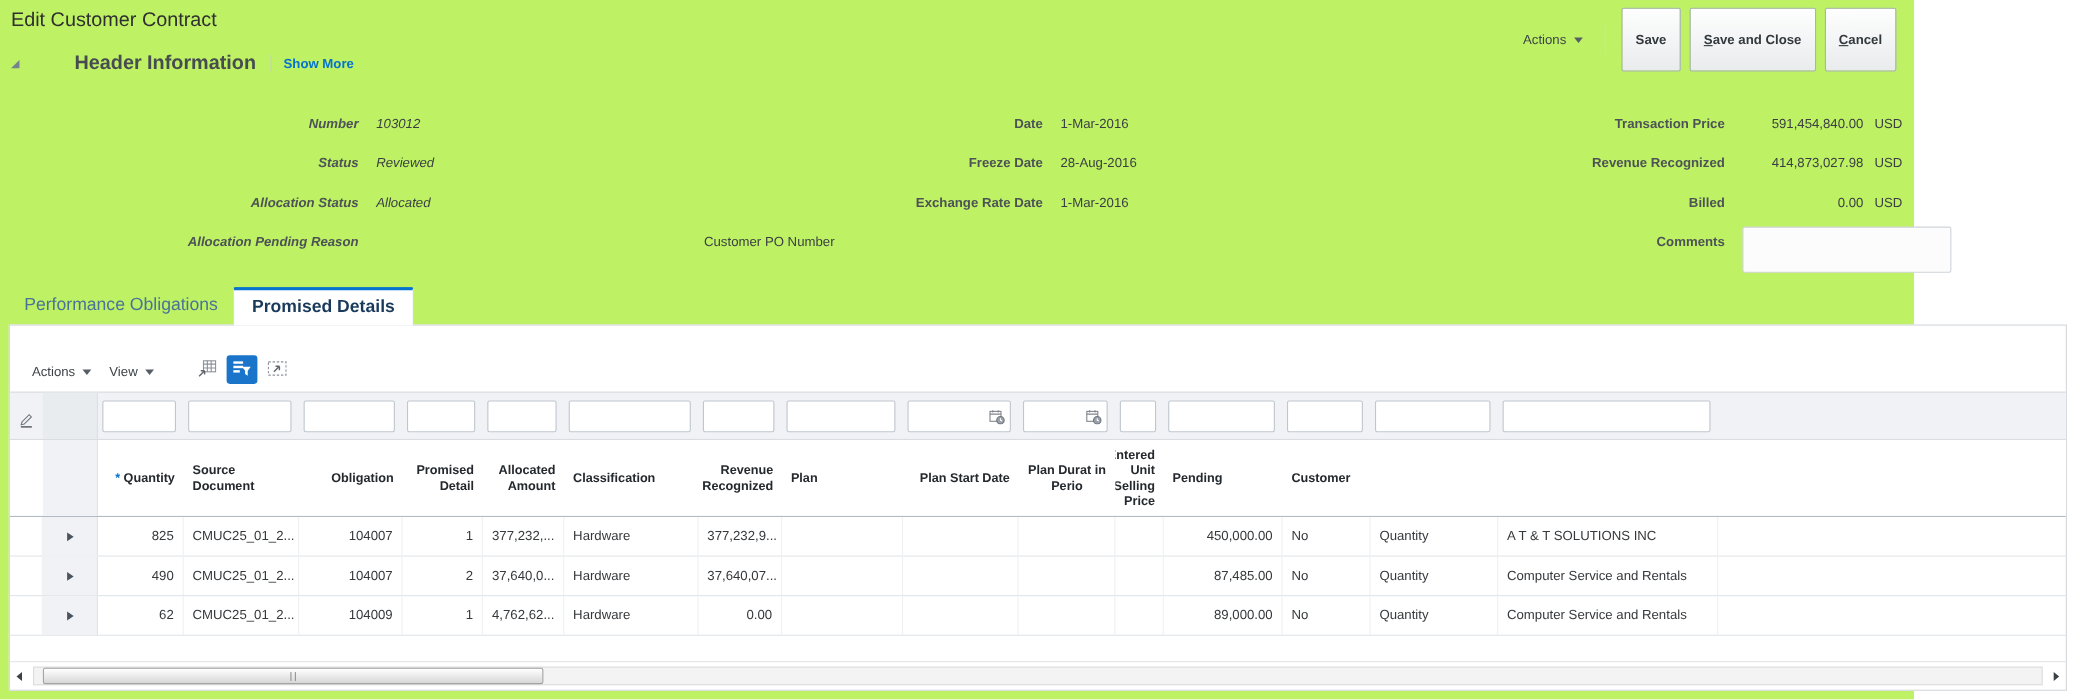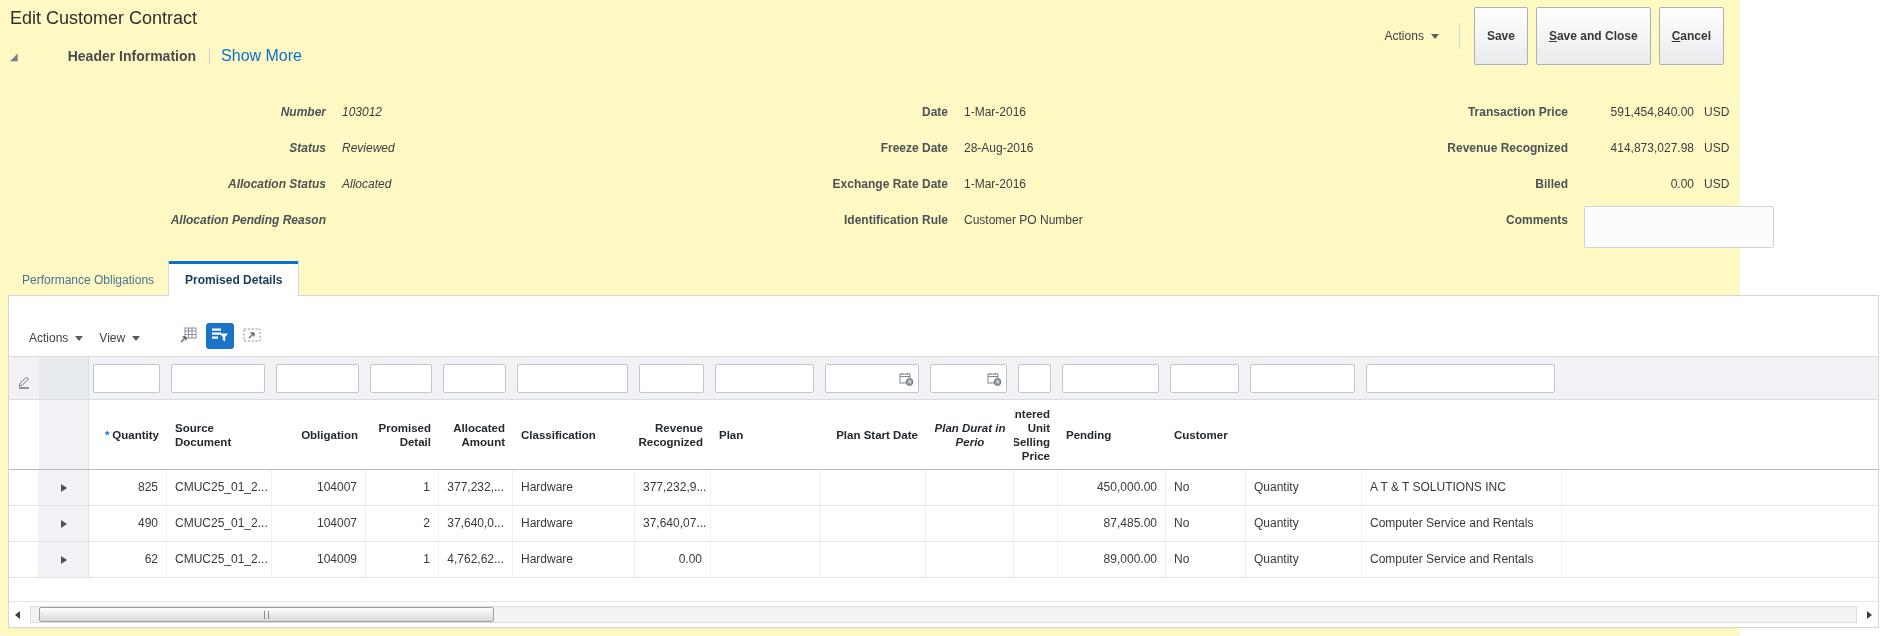--- a/index.html
+++ b/index.html
@@ -1,53 +1,53 @@
 <!DOCTYPE html>
 <html><head>
 <meta charset="utf-8">
 <style>
   * { margin:0; padding:0; box-sizing:border-box; }
   html,body { width:1889px; height:636px; overflow:hidden; background:#fff;
               font-family:"Liberation Sans", sans-serif; }
-  .page { position:relative; width:1740px; height:636px; background:#fef9c3; }
+  .page { position:relative; width:1740px; height:636px; background:#bef264; }
 
   
   .page-title { position:absolute; left:10px; top:8px; font-size:18px; font-weight:400; color:#2f2f2f; }
   .topbar-right { position:absolute; right:16px; top:7px; display:flex; align-items:center; gap:8px; }
   .menu-btn { display:flex; align-items:center; gap:7px; font-size:12px; color:#3d4349; padding:4px 6px; cursor:default; }
   .caret-down { width:0; height:0; border-left:4px solid transparent; border-right:4px solid transparent; border-top:5px solid #565d64; }
   .vsep { width:1px; height:26px; background:#d2d6da; margin:0 6px; }
   .btn { font-family:"Liberation Sans", sans-serif; font-size:12px; font-weight:bold; color:#33383d;
          background:linear-gradient(#fefefe,#e9ebed); border:1px solid #a9b2ba; border-radius:2px;
          padding:21px 12px; line-height:14px; }
   .btn u { text-decoration:underline; }
 
   
   .section-header { position:absolute; left:10px; top:47px; display:flex; align-items:center; }
   .disclosure { font-size:10px; color:#76828e; margin-right:7px; }
-  .section-title { font-size:14px; font-weight:bold; color:#474c50;padding-left:43px; }
+  .section-title { font-size:18px; font-weight:bold; color:#474c50;padding-left:43px; }
   .sec-sep { width:1px; height:15px; background:#c9cdd1; margin:0 11px 0 13px; }
-  .link { font-size:16px; font-weight:normal; color:#0572ce; cursor:pointer; }
+  .link { font-size:12px; font-weight:bold; color:#0572ce; cursor:pointer; }
 
   
   .fcol { position:absolute; top:104px; display:grid; column-gap:16px; font-size:12px; }
   .fcol .flabel { text-align:right; font-weight:bold; color:#4d5256; line-height:15px; padding-top:1px; }
   .fcol .fvalue { color:#3a3e42; line-height:15px; padding-top:1px; white-space:nowrap; }
   .fcol1 { left:8px;    grid-template-columns:318px auto; grid-auto-rows:36px;font-style:italic; }
   .fcol2 { left:640px;  grid-template-columns:308px auto; grid-auto-rows:36px; }
   .fcol3 { left:1270px; grid-template-columns:298px auto; grid-auto-rows:36px 36px 36px auto; }
   .amt-wrap { display:flex; }
   .amt { display:inline-block; width:110px; text-align:right; }
   .cur { margin-left:10px; }
   .comments-box { width:190px; height:42px; margin-top:-6px; border:1px solid #cfd3d8; border-radius:2px;
                   background:#fcfcfd; resize:none; font-family:"Liberation Sans", sans-serif; font-size:12px; }
 
   
   .tabs { position:absolute; left:8px; top:261px; height:35px; display:flex; align-items:flex-end; z-index:2; }
-  .tab { font-size:12px; color:#4a7397; padding:0 14px 9px 14px; cursor:pointer; white-space:nowrap; }
+  .tab { font-size:16px; color:#4a7397; padding:0 14px 9px 14px; cursor:pointer; white-space:nowrap; }
   .tab.active { height:35px; display:flex; align-items:center; padding:0 16px; background:#fff;
                 border:1px solid #d6dbe0; border-top:3px solid #0572ce; border-bottom:none;
                 border-radius:2px 2px 0 0; font-weight:bold; color:#1a3a5c; }
 
   
   .panel { position:absolute; left:8px; top:295px; width:1871px; height:333px; background:#fff;
            border:1px solid #d3d7db; display:flex; flex-direction:column; }
 
   .tbl-toolbar { height:60px; display:flex; align-items:flex-end; padding:0 0 7px 14px; gap:4px; }
   .icon-btn { display:flex; align-items:center; justify-content:center; width:28px; height:26px;
@@ -68,21 +68,21 @@
          font-family:"Liberation Sans", sans-serif; font-size:12px; padding:0 5px; }
   .qbe.with-icon { padding-right:22px; }
   .qbe-ico { position:absolute; right:12px; top:15px; pointer-events:none; }
   .pencil-cell { display:flex; align-items:center; justify-content:center; padding-top:6px; }
 
   
   .hdr-row { height:70px; background:#fff; border-bottom:1px solid #b2bac2; }
   .th { display:flex; align-items:center; padding:0 8px; font-size:11.5px; font-weight:bold;
         color:#24292e; line-height:14px; overflow:hidden; }
   .th.r { justify-content:flex-end; text-align:right; }
-  .th.c { justify-content:center; text-align:center; padding:0 4px;font-style:italic; }
+  .th.c { justify-content:center; text-align:center; padding:0 4px; }
   .th .req { color:#0572ce; margin-right:3px; font-weight:bold; }
   .hdr-expand { background:#f0f2f5; border-right:1px solid #e0e3e7; }
 
   
   .data-row { height:36px; border-bottom:1px solid #e2e5e8; }
   .td { font-size:12px; color:#36393c; line-height:35px; padding:0 8px; white-space:nowrap;
         overflow:hidden; border-right:1px solid #eef0f2; }
   .td.r { text-align:right; }
   .td.last { border-right:none; }
   .expand-cell { background:#f0f2f5; border-right:1px solid #e0e3e7; display:flex;
@@ -139,21 +139,20 @@
     <div class="fvalue"></div>
   </div>
 
   <div class="fcol fcol2">
     <div class="flabel">Date</div>
     <div class="fvalue">1-Mar-2016</div>
     <div class="flabel">Freeze Date</div>
     <div class="fvalue">28-Aug-2016</div>
     <div class="flabel">Exchange Rate Date</div>
     <div class="fvalue">1-Mar-2016</div>
-    <div class="flabel">Identification Rule</div>
     <div class="fvalue">Customer PO Number</div>
   </div>
 
   <div class="fcol fcol3">
     <div class="flabel">Transaction Price</div>
     <div class="fvalue amt-wrap">
         <span class="amt">591,454,840.00</span>
         <span class="cur">USD</span>
       </div>
     <div class="flabel">Revenue Recognized</div>

